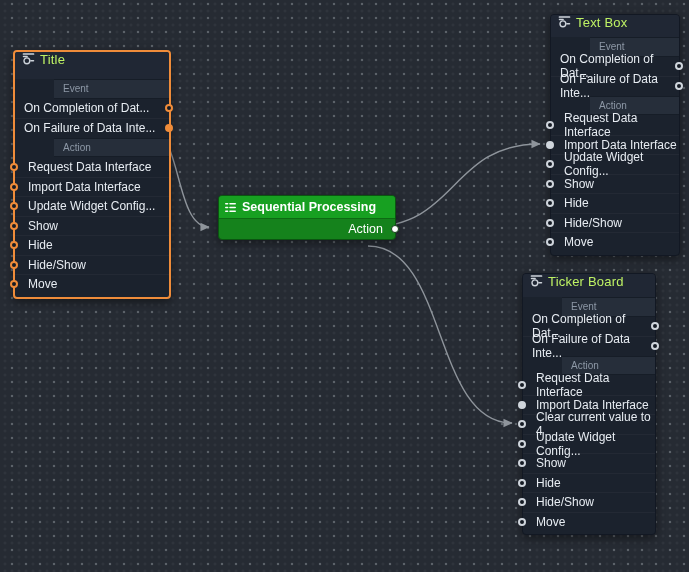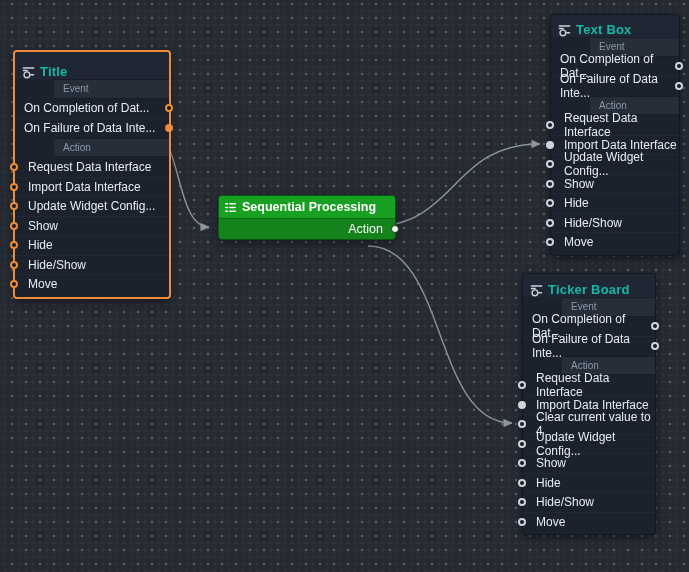--- a/index.html
+++ b/index.html
@@ -19,23 +19,23 @@
 
   
   .node{
     position:absolute;box-sizing:border-box;
     background:#1b222d;border:1px solid #121823;border-radius:4px;
     box-shadow:0 3px 10px rgba(0,0,0,.45);
     padding-bottom:3px;cursor:grab;
   }
   .node.selected{border:2px solid var(--accent);}
   .n-header{
-    display:flex;align-items:flex-end;gap:5px;padding:0 7px;
+    display:flex;align-items:flex-start;gap:5px;padding:0 7px;
     height:var(--hh,23px);background:#202734;border-radius:3px 3px 0 0;
-    font-weight:bold;color:#14b8a6;font-size:13px;letter-spacing:.2px;
+    font-weight:normal;color:#bef264;font-size:13px;letter-spacing:.2px;
   }
   .n-icon{display:flex;align-items:center;flex:0 0 auto;}
   .n-section{
     box-sizing:border-box;height:19.5px;line-height:18.5px;
     background:#262e3a;color:#8d98a6;font-size:10px;padding:0 9px;
     border-top:1px solid #161d27;border-bottom:1px solid #161d27;margin-left:39px;
   }
   .n-row{
     position:relative;box-sizing:border-box;height:19.5px;
     display:flex;align-items:center;font-size:12px;color:#e7ecf2;

